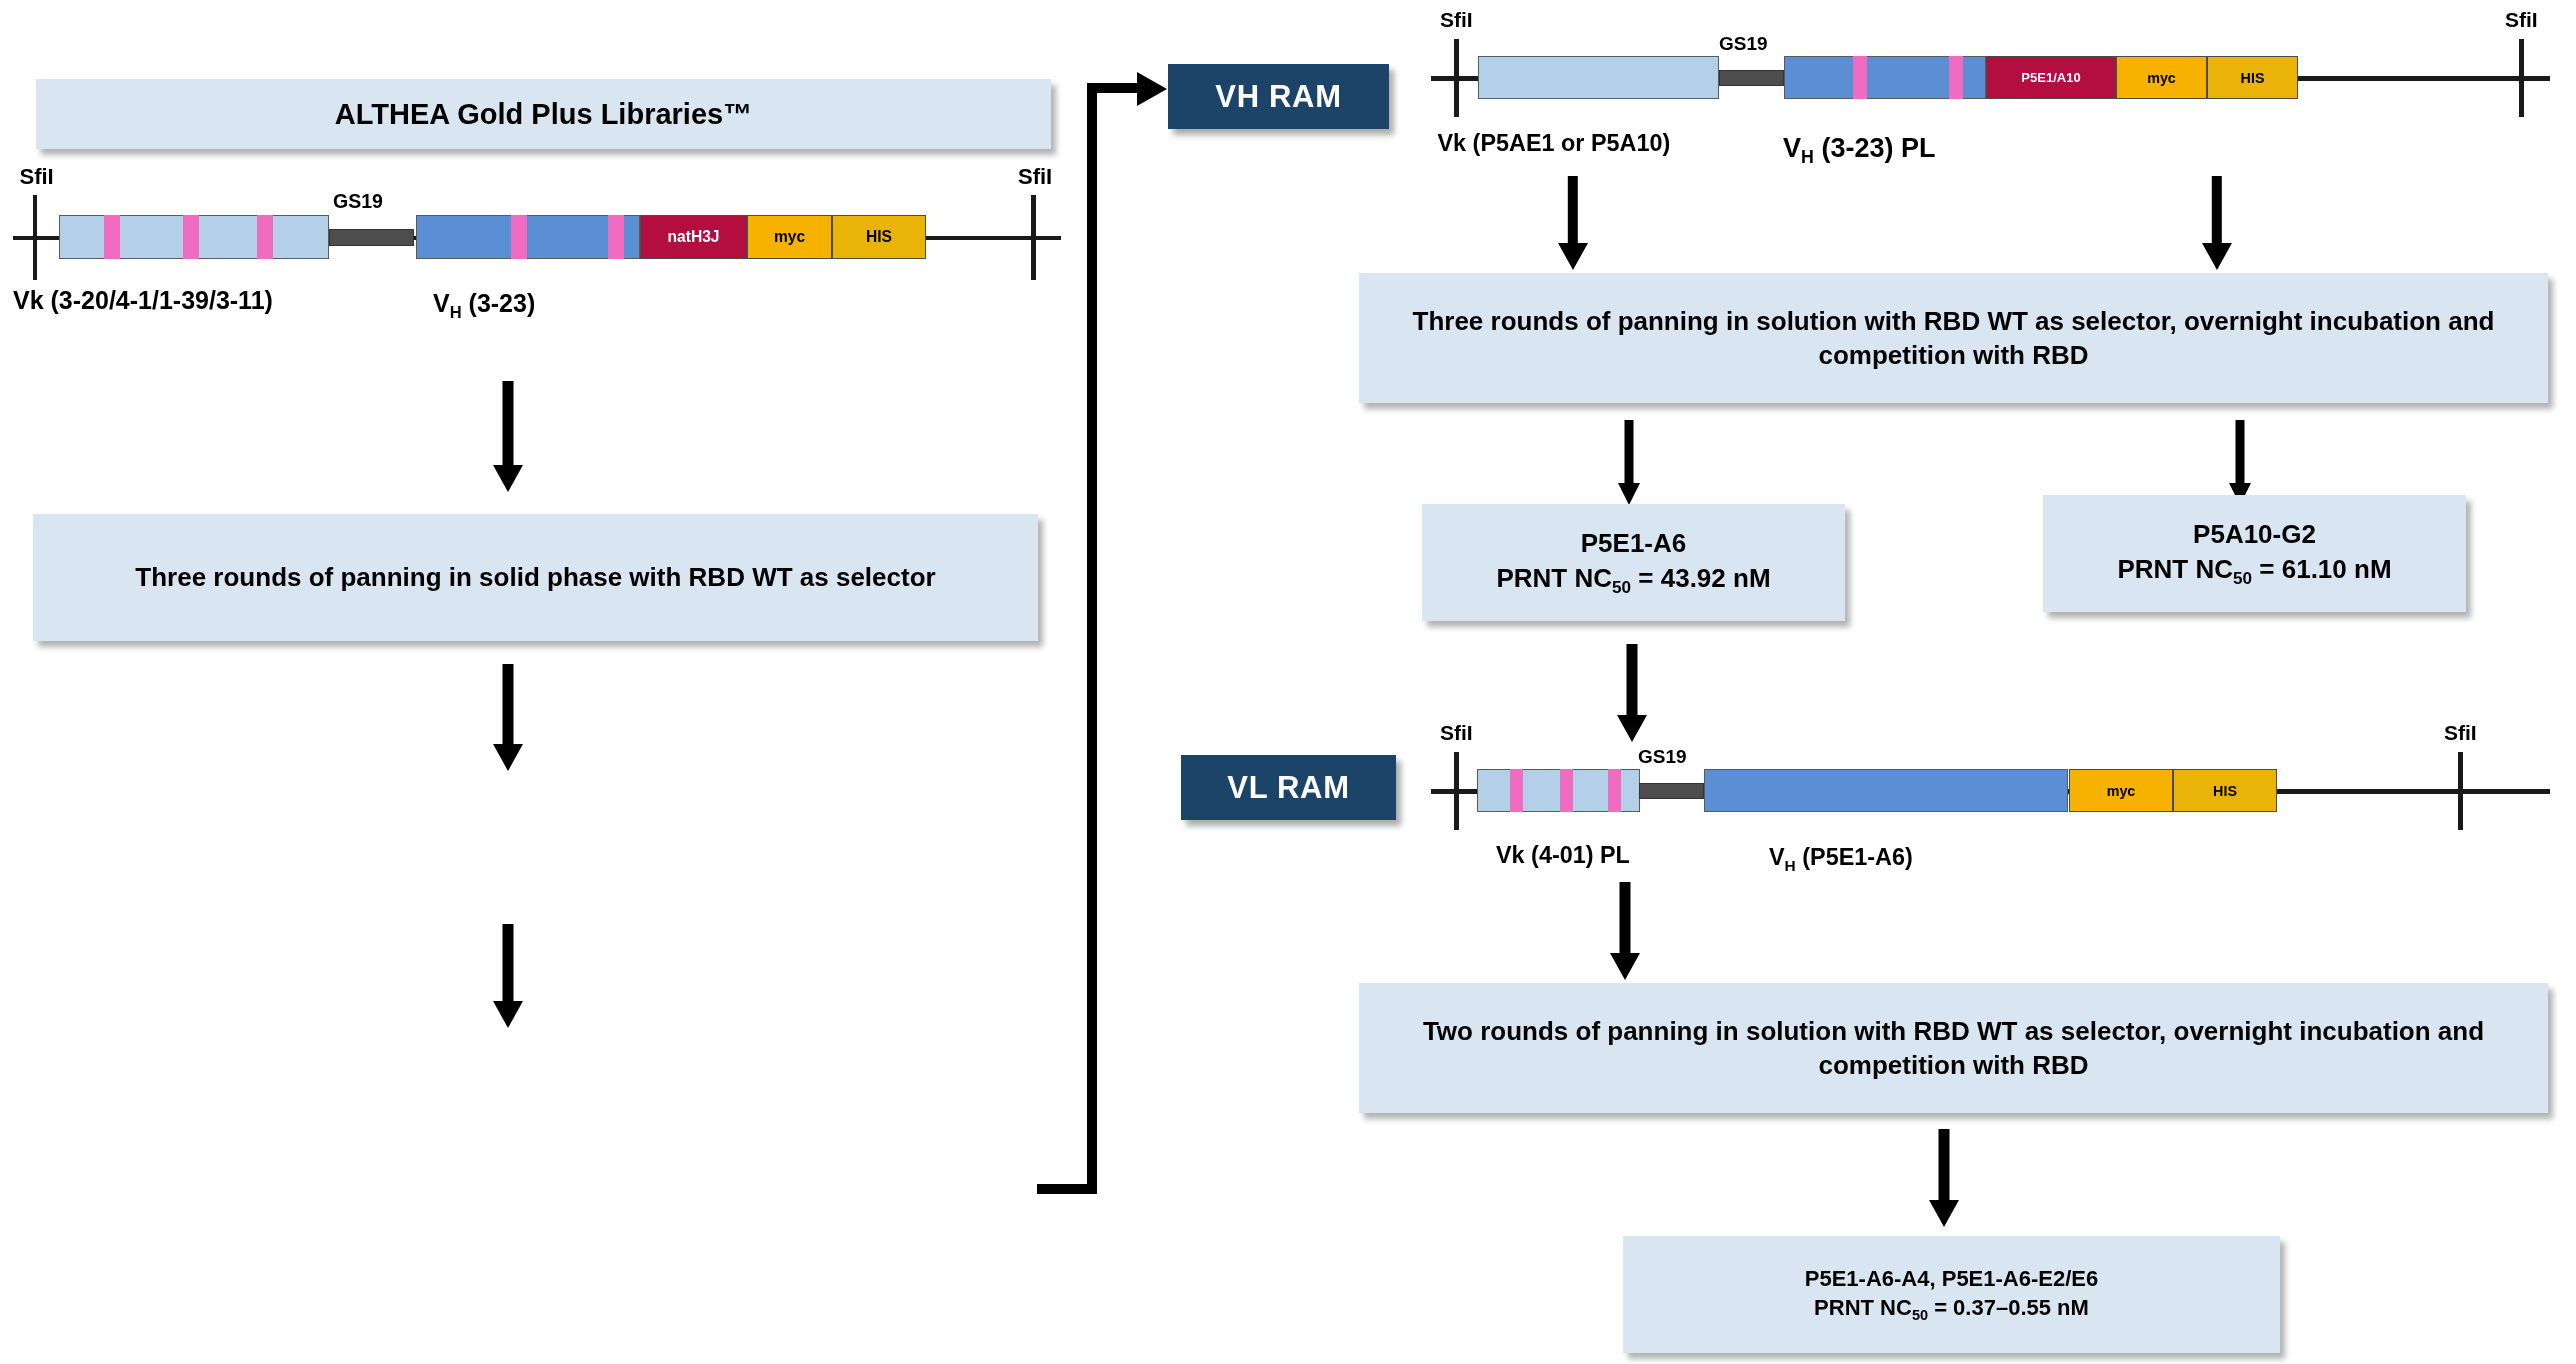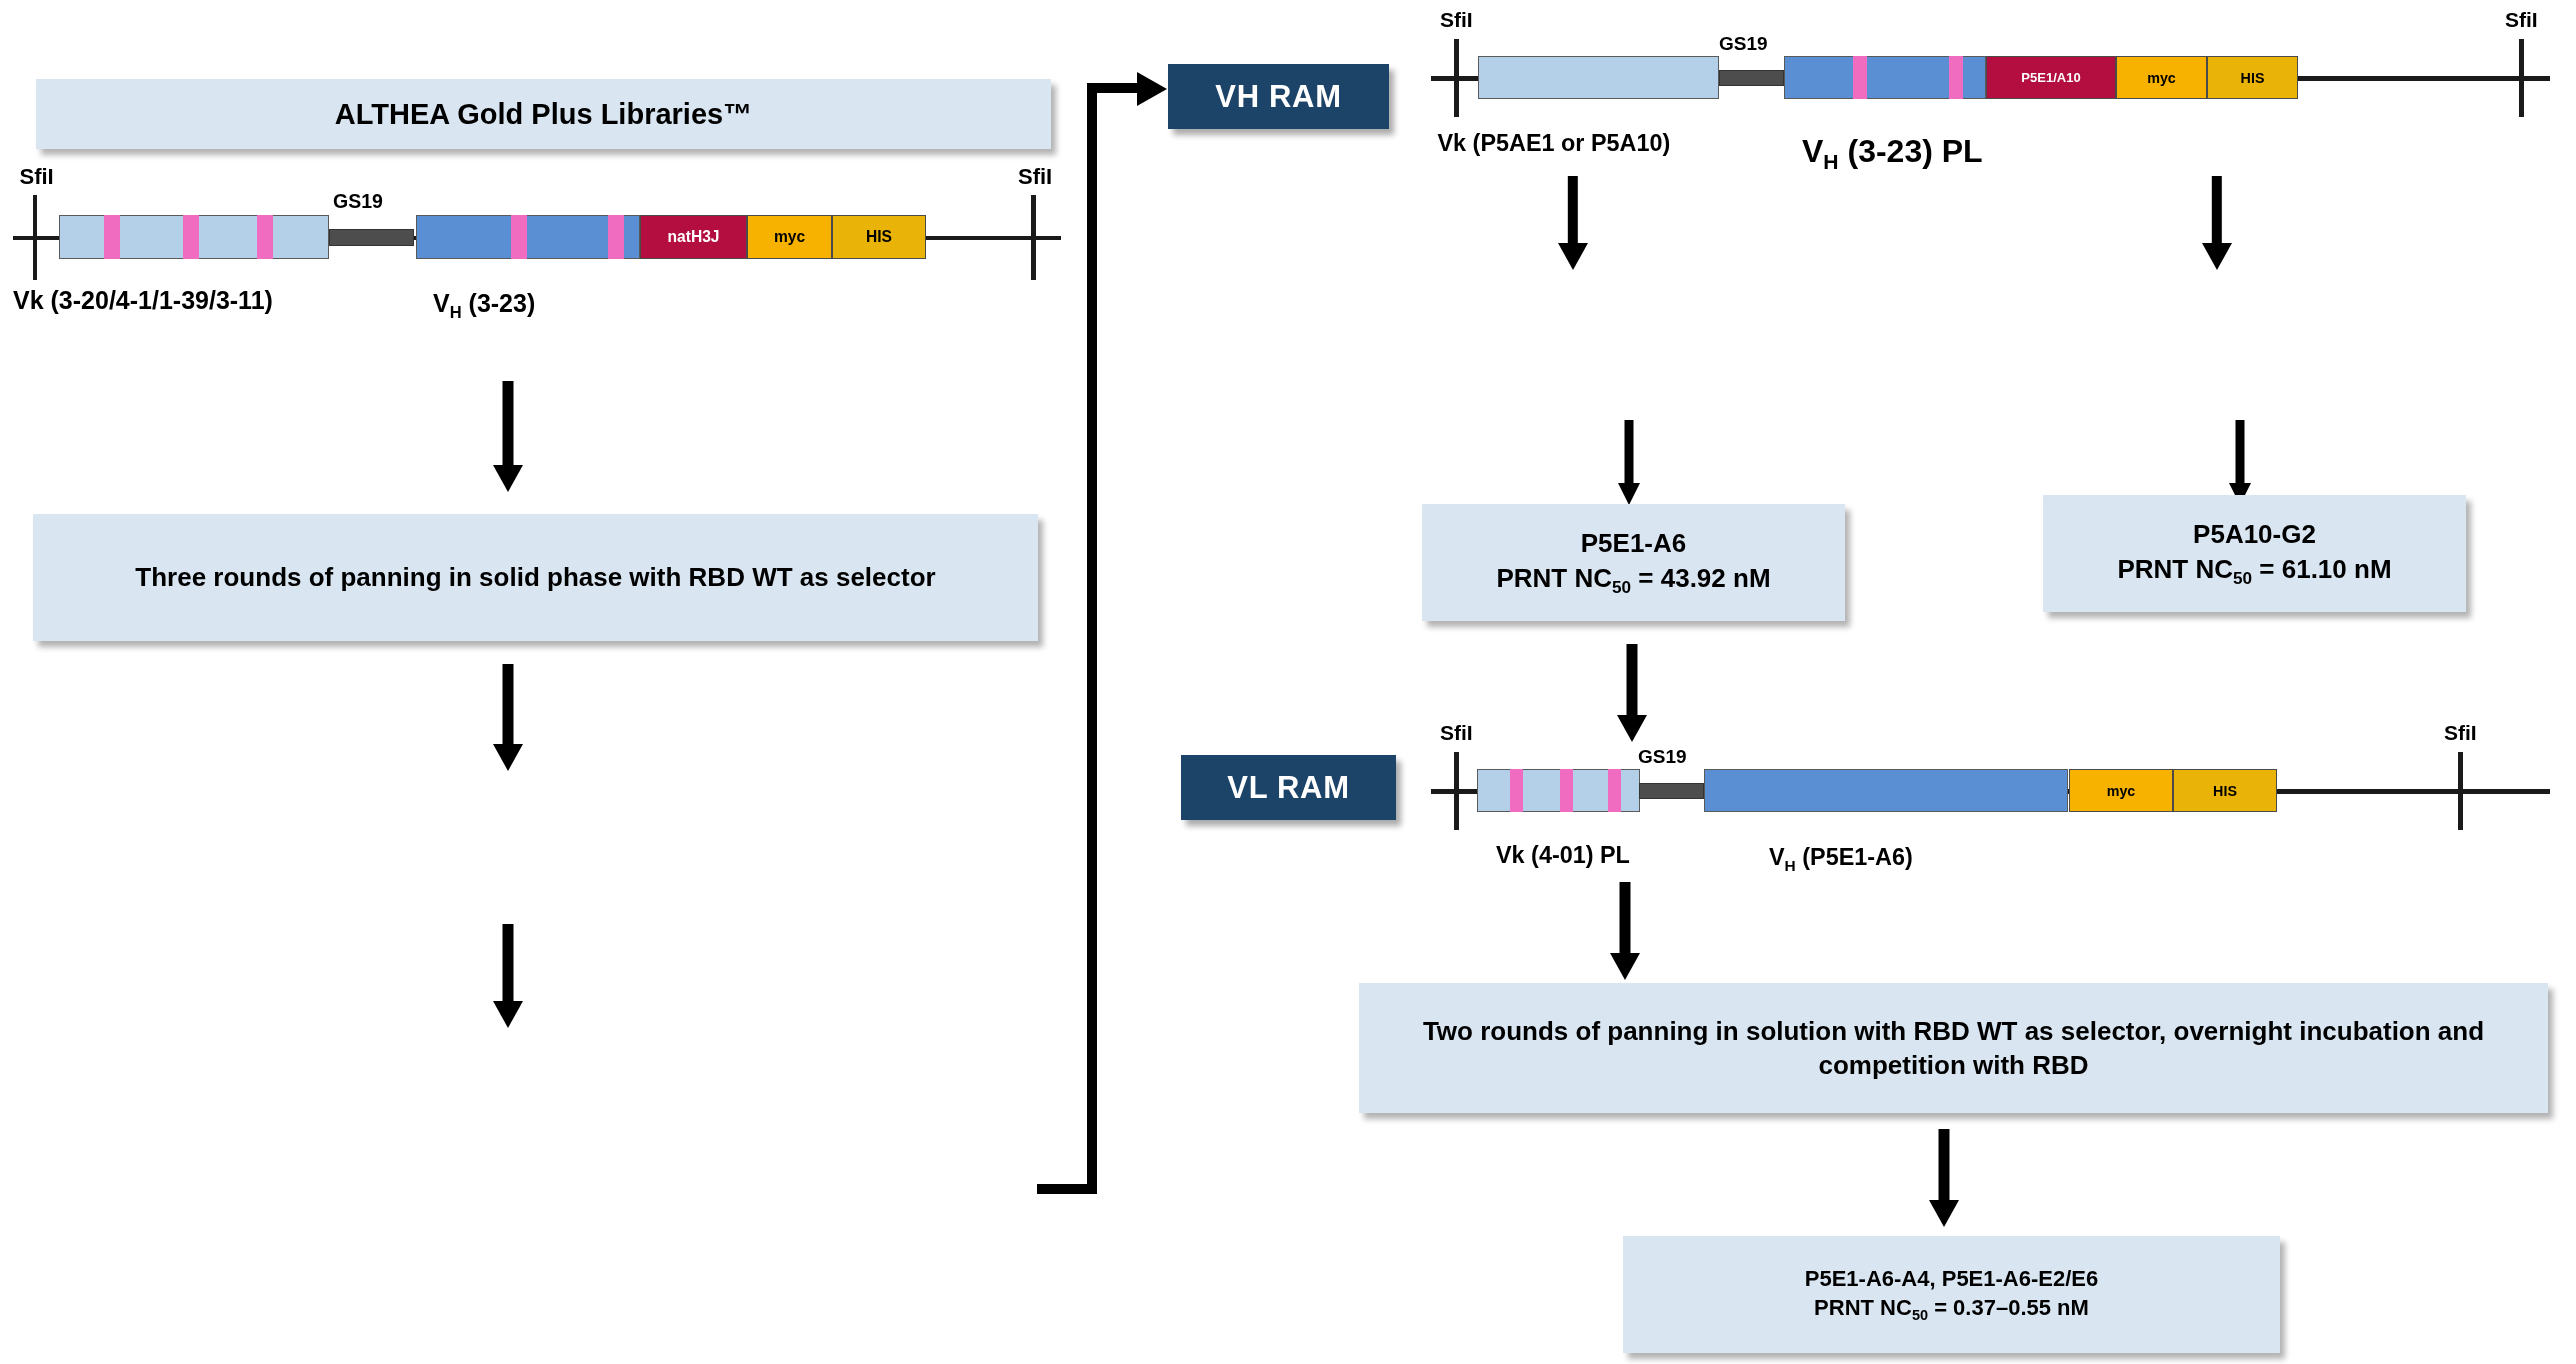--- a/index.html
+++ b/index.html
@@ -171,34 +171,37 @@
     <div class="seg myc" style="left:685px;top:17px;width:91px;height:43px;font-size:14.3px;">
       <span>myc</span>
     </div>
     <div class="seg his" style="left:776px;top:17px;width:91px;height:43px;font-size:14.3px;">
       <span>HIS</span>
     </div>
 
     <div class="seg-label" style="left:6.5px;top:91px;font-size:23.4px;">
       <span>Vk (P5AE1 or P5A10)</span>
     </div>
-    <div class="seg-label" style="left:371px;top:94px;font-size:32px;">
+    <div class="seg-label" style="left:352px;top:94px;font-size:27px;">
       <span>V</span><span class="sub">H</span><span> (3-23) PL</span>
     </div>
   </div>
 
   <div class="arrow" style="left:1555px;top:176px;width:36px;height:94px;">
     <div class="shaft" style="width:10.4px;height:72px;"></div>
     <div class="head"></div>
   </div>
   <div class="arrow" style="left:2199px;top:176px;width:36px;height:94px;">
     <div class="shaft" style="width:10.4px;height:72px;"></div>
     <div class="head"></div>
   </div>
 
+  <div class="pbox" style="left:1359px;top:273px;width:1189px;height:130px;font-size:26px;">
+    <span>Three rounds of panning in solution with RBD WT as selector, overnight incubation and competition with RBD</span>
+  </div>
 
   <div class="arrow thin" style="left:1614px;top:420px;width:30px;height:85px;">
     <div class="shaft" style="width:9px;height:64px;"></div>
     <div class="head"></div>
   </div>
   <div class="arrow thin" style="left:2225px;top:420px;width:30px;height:85px;">
     <div class="shaft" style="width:9px;height:64px;"></div>
     <div class="head"></div>
   </div>
 

